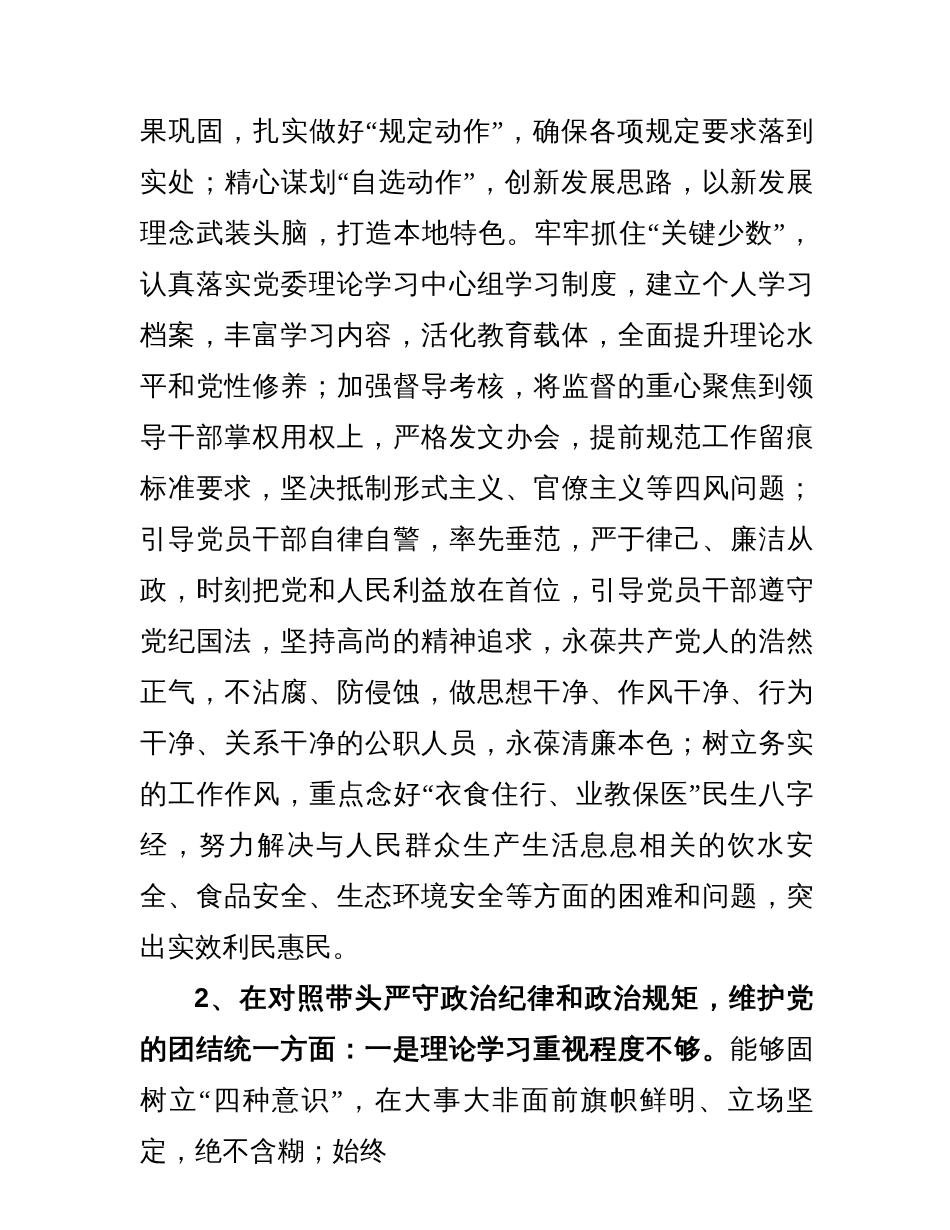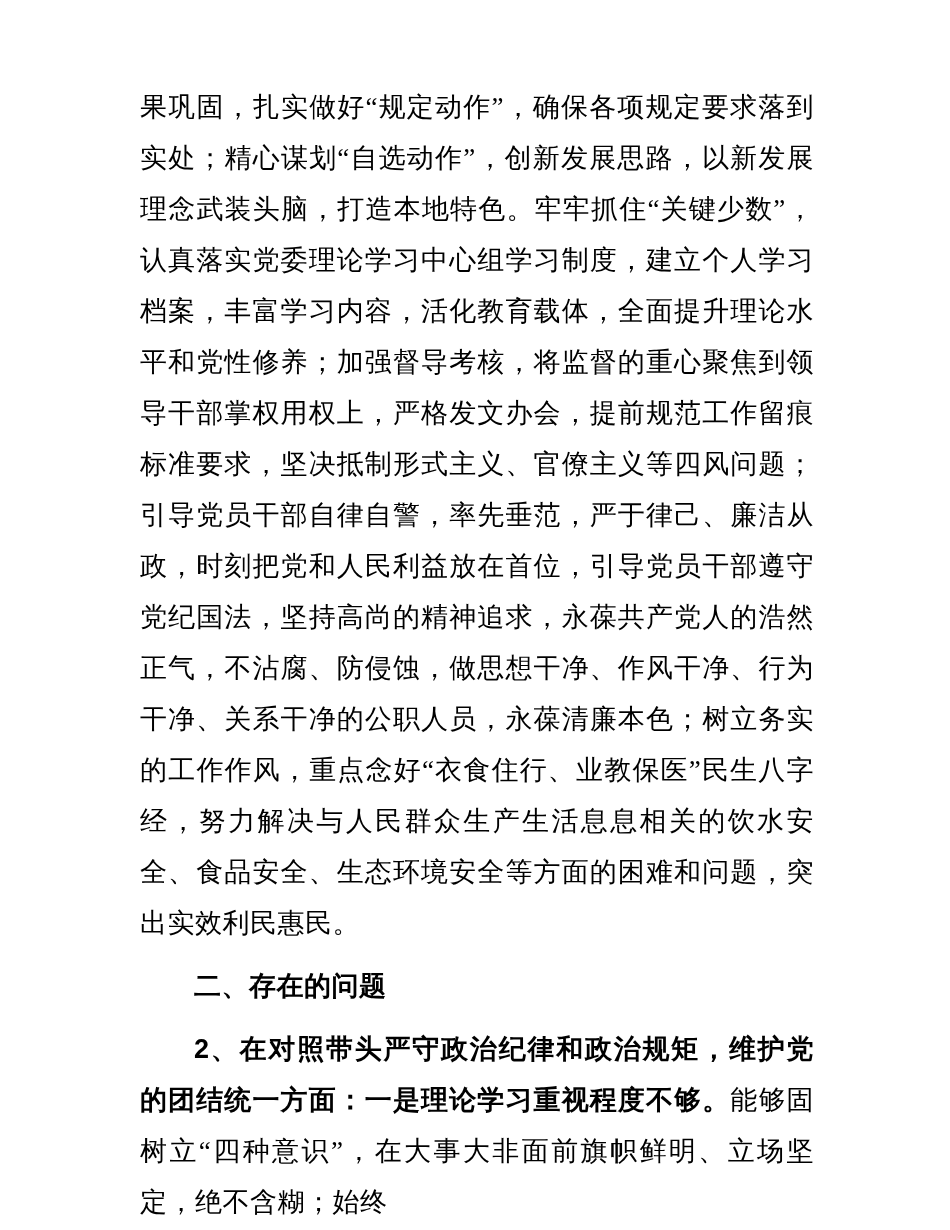--- a/index.html
+++ b/index.html
@@ -6,21 +6,21 @@
   html, body { margin: 0; padding: 0; }
   body {
     width: 950px;
     height: 1230px;
     background: #ffffff;
     overflow: hidden;
   }
   .page {
     width: 950px;
     height: 1046px;
-    padding: 82px 136px 0 140px;
+    padding: 106px 136px 0 140px;
     background: #ffffff;
     color: #000000;
     font-family: "Liberation Serif", "DejaVu Serif", serif;
   }
   .para {
     margin: 0;
     font-size: 27px;
     line-height: 51px;
     text-align: justify;
     text-justify: inter-character;
@@ -40,16 +40,15 @@
     font-weight: 700;
     font-family: "Liberation Sans", "DejaVu Sans", sans-serif;
   }
 </style>
 </head>
 <body>
 
 <div class="page">
   <p class="para">果巩固，扎实做好“规定动作”，确保各项规定要求落到实处；精心谋划“自选动作”，创新发展思路，以新发展理念武装头脑，打造本地特色。牢牢抓住“关键少数”，认真落实党委理论学习中心组学习制度，建立个人学习档案，丰富学习内容，活化教育载体，全面提升理论水平和党性修养；加强督导考核，将监督的重心聚焦到领导干部掌权用权上，严格发文办会，提前规范工作留痕标准要求，坚决抵制形式主义、官僚主义等四风问题；引导党员干部自律自警，率先垂范，严于律己、廉洁从政，时刻把党和人民利益放在首位，引导党员干部遵守党纪国法，坚持高尚的精神追求，永葆共产党人的浩然正气，不沾腐、防侵蚀，做思想干净、作风干净、行为干净、关系干净的公职人员，永葆清廉本色；树立务实的工作作风，重点念好“衣食住行、业教保医”民生八字经，努力解决与人民群众生产生活息息相关的饮水安全、食品安全、生态环境安全等方面的困难和问题，突出实效利民惠民。</p>
 
-  <p class="para heading">二、存在的问题</p>
 
   <p class="para indent"><span class="lead-bold">2、在对照带头严守政治纪律和政治规矩，维护党的团结统一方面：一是理论学习重视程度不够。</span><span>能够固树立“四种意识”，在大事大非面前旗帜鲜明、立场坚定，绝不含糊；始终</span></p>
 </div>
 
 </body></html>

